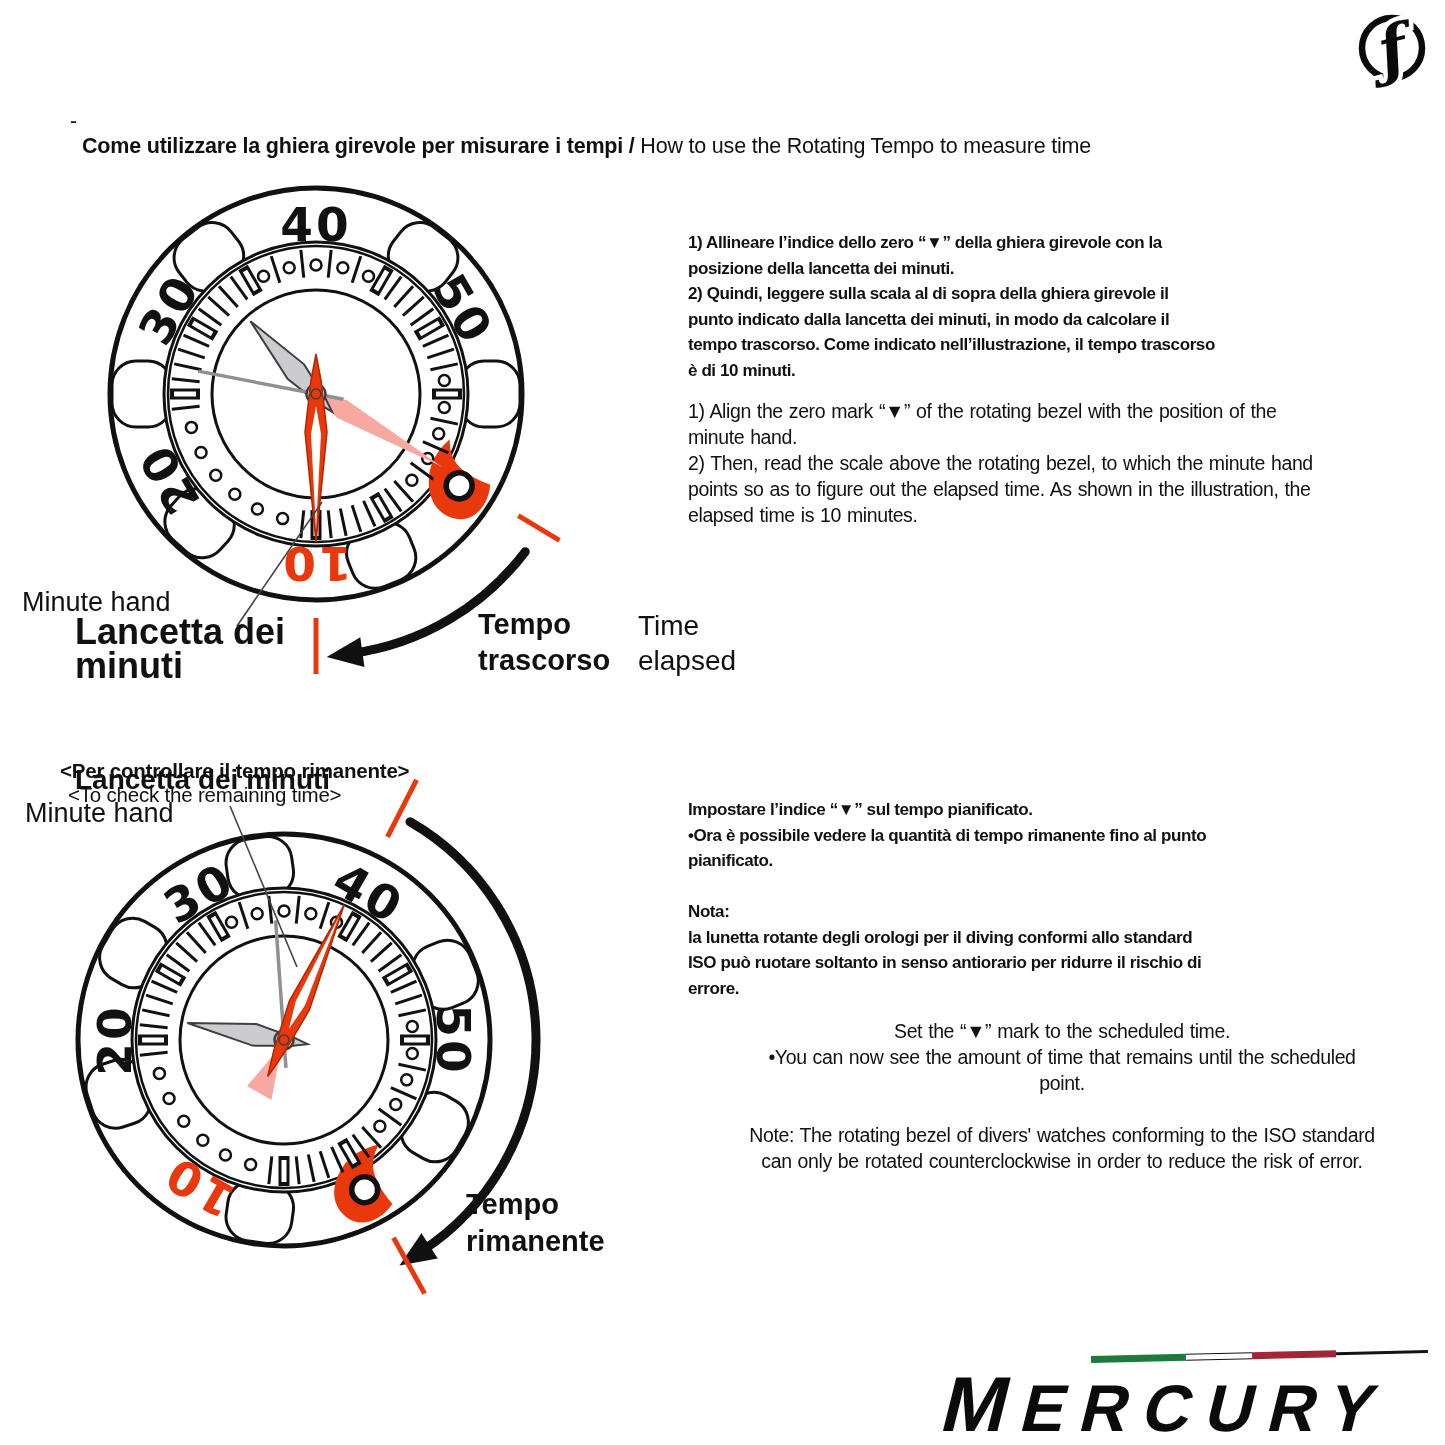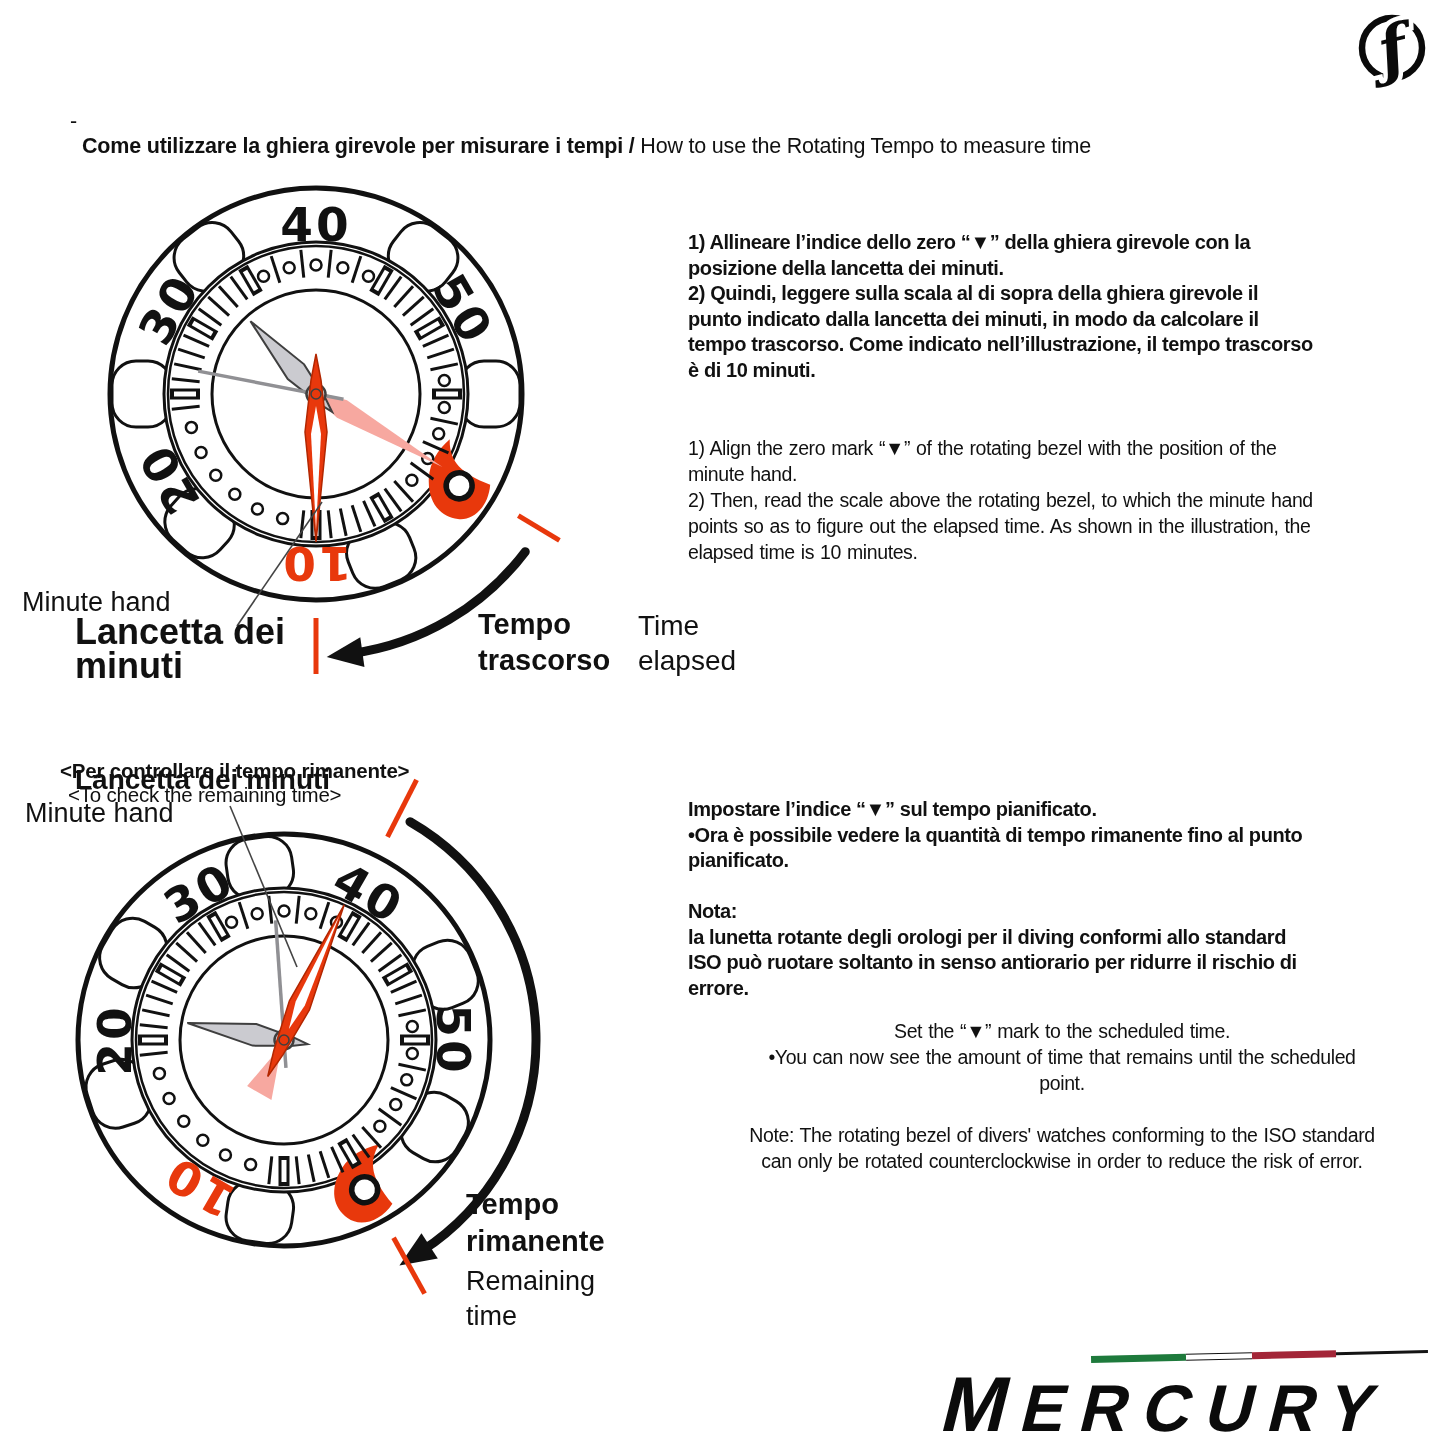--- a/index.html
+++ b/index.html
@@ -4,21 +4,21 @@
 <style>
   html,body{margin:0;padding:0;background:#fff;}
   .page{position:relative;width:1445px;height:1445px;background:#ffffff;
         font-family:"Liberation Sans",sans-serif;color:#111;overflow:hidden;}
   .abs{position:absolute;white-space:pre-line;}
   .b{font-weight:bold;}
   #drawing{position:absolute;left:0;top:0;pointer-events:none;}
   .title-line{font-size:21.5px;letter-spacing:-0.2px;}
   .hdr{font-size:20.5px;letter-spacing:-0.2px;}
   .para{width:748px;letter-spacing:-0.4px;}
-  .para.it{font-weight:bold;font-size:20px;line-height:25.5px;}
+  .para.it{font-weight:bold;font-size:17px;line-height:25.5px;}
   .para.en{font-size:19.5px;line-height:26px;word-spacing:1px;}
   .lbl{line-height:1.2;}
   .mercury{position:absolute;left:933px;top:1340px;width:500px;height:86px;}
   .mercury-text{position:absolute;left:0;top:20px;font-weight:bold;font-size:66px;
      letter-spacing:15px;transform:skewX(-14deg);transform-origin:left bottom;color:#0b0b0b;}
   .mercury-text::first-letter{font-size:1.18em;}
   .flag{position:absolute;left:158px;top:12px;display:flex;align-items:center;transform:rotate(-1.4deg);}
   .flag div{height:7px;}
   .flag .seg-w{border-top:1px solid #111;border-bottom:1px solid #111;height:5px;}
   .flag .seg-k{height:3px;}
@@ -235,21 +235,21 @@
     <span class="b" style="margin-left:12px;">Come utilizzare la ghiera girevole per misurare i tempi / </span><span>How to use the Rotating Tempo to measure time</span>
   </div>
 
 
   <div class="abs para it" style="left:688px;top:230px;">1) Allineare l’indice dello zero “▼” della ghiera girevole con la
 posizione della lancetta dei minuti.
 2) Quindi, leggere sulla scala al di sopra della ghiera girevole il
 punto indicato dalla lancetta dei minuti, in modo da calcolare il
 tempo trascorso. Come indicato nell’illustrazione, il tempo trascorso
 è di 10 minuti.</div>
-  <div class="abs para en" style="left:688px;top:398px;margin-top:37px;">1) Align the zero mark “▼” of the rotating bezel with the position of the
+  <div class="abs para en" style="left:688px;top:398px;">1) Align the zero mark “▼” of the rotating bezel with the position of the
 minute hand.
 2) Then, read the scale above the rotating bezel, to which the minute hand
 points so as to figure out the elapsed time. As shown in the illustration, the
 elapsed time is 10 minutes.</div>
 
   <div class="abs lbl" style="left:22px;top:586px;font-size:27px;">Minute hand</div>
   <div class="abs lbl b" style="left:75px;top:615px;font-size:36px;line-height:34px;">Lancetta dei
 minuti</div>
   <div class="abs lbl b" style="left:478px;top:606px;font-size:29px;line-height:36px;">Tempo
 trascorso</div>
@@ -274,22 +274,20 @@
 errore.</div>
   <div class="abs para en" style="left:688px;top:1018px;text-align:center;">Set the “▼” mark to the scheduled time.
 •You can now see the amount of time that remains until the scheduled
 point.
 
 Note: The rotating bezel of divers' watches conforming to the ISO standard
 can only be rotated counterclockwise in order to reduce the risk of error.</div>
 
   <div class="abs lbl b" style="left:466px;top:1186px;font-size:29px;line-height:37px;">Tempo
 rimanente</div>
-  <div class="abs lbl" style="left:466px;top:1264px;font-size:27px;line-height:35px;">Remaining
-time</div>
 
   <div class="mercury">
     <div class="flag">
       <div class="seg-g" style="width: 95px; background: rgb(30, 122, 60);"></div>
       <div class="seg-w" style="width: 66px; background: rgb(255, 255, 255);"></div>
       <div class="seg-r" style="width: 84px; background: rgb(163, 38, 56);"></div>
       <div class="seg-k" style="width: 92px; background: rgb(20, 20, 20);"></div>
     </div>
     <div class="mercury-text">MERCURY</div>
   </div>

